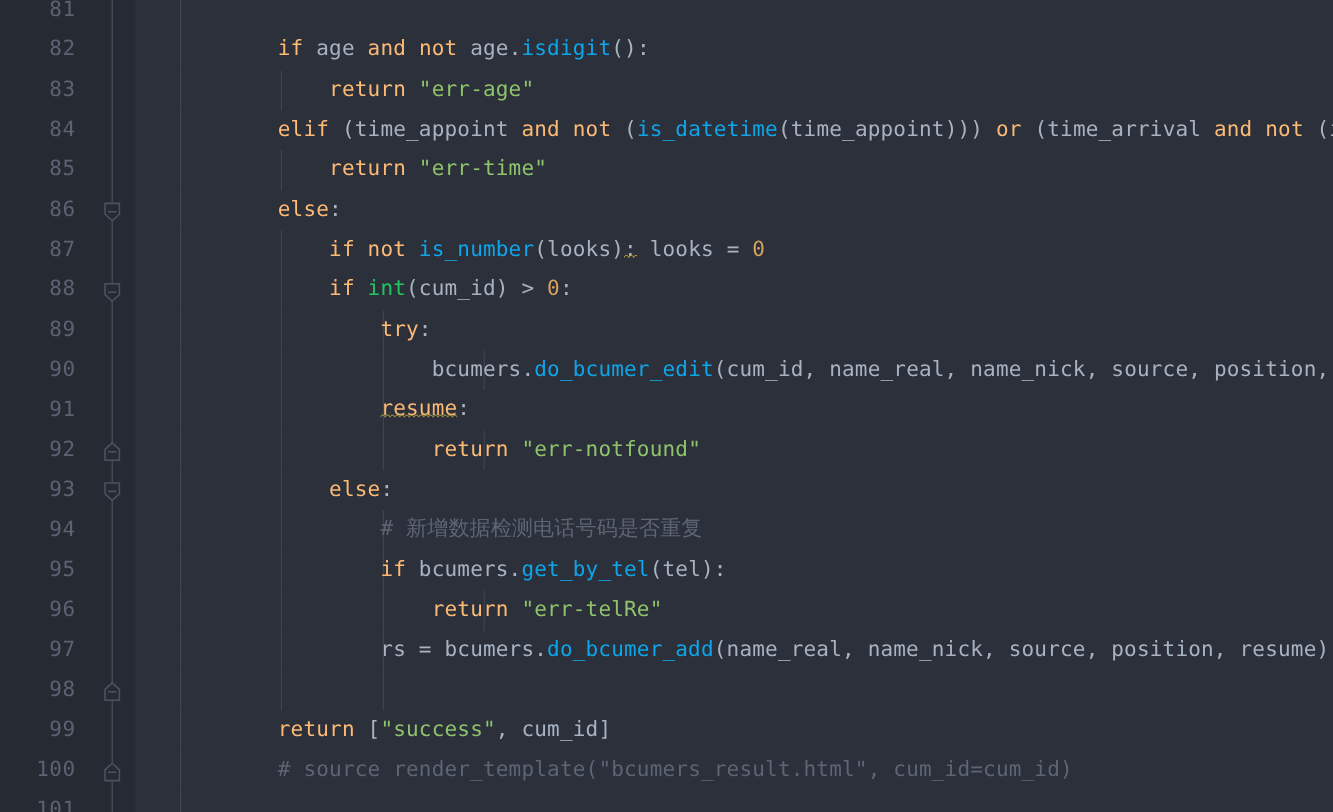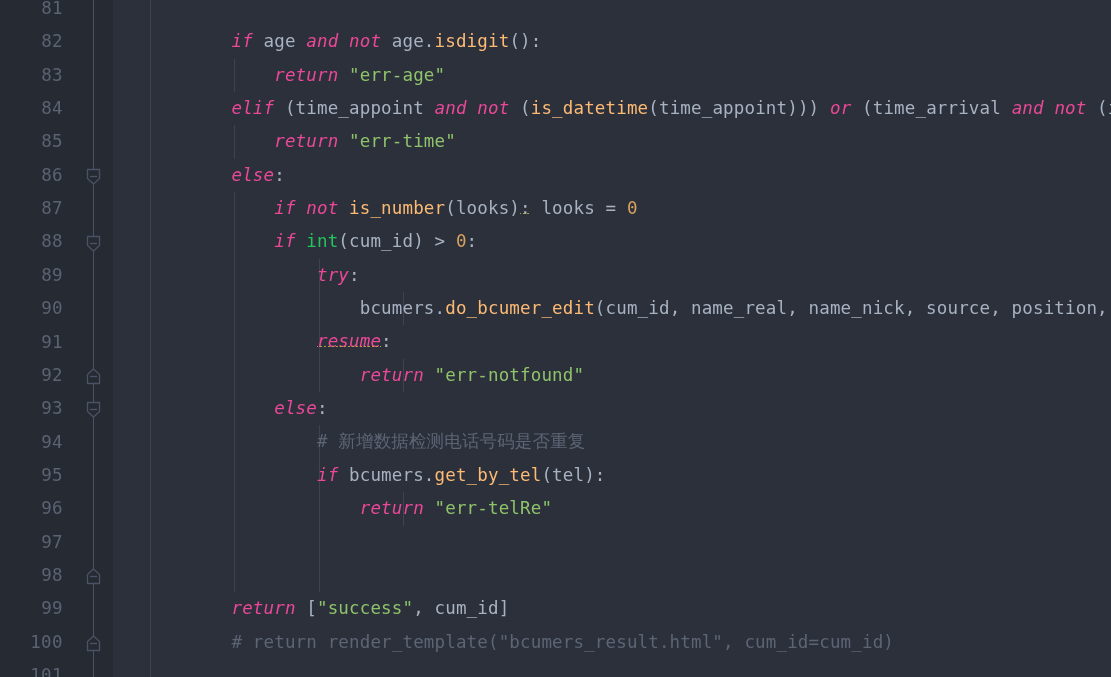--- a/index.html
+++ b/index.html
@@ -101,23 +101,23 @@
   .guide {
     position: absolute;
     top: 0;
     width: 1px;
     height: 33.35px;
     background: #3d4450;
     z-index: 1;
   }
 
   
-  .kw   { color: #ec4899; font-style: italic; }   
+  .kw   { color: #fdba74; }   
   .str  { color: #8fc36b; }                        
-  .fn   { color: #fdba74; }                        
+  .fn   { color: #0ea5e9; }                        
   .bi   { color: #22c55e; }                        
   .num  { color: #d7a15e; }                        
   .cmt  { color: #5d6574; }    
   .pl   { color: #a8b2c1; }                        
 
   .warn { position: relative; }
   .warn::after {
     content: "";
     position: absolute;
     left: 0; right: 0;
@@ -210,21 +210,21 @@
         <div class="row"><div class="guide" style="left: 37px;"></div><div class="guide" style="left: 121.4px;"></div><span class="codetext"><span class="pl">            </span><span class="kw">if</span><span class="pl"> </span><span class="kw">not</span><span class="pl"> </span><span class="fn">is_number</span><span class="pl">(looks)</span><span class="pl warn">:</span><span class="pl"> looks = </span><span class="num">0</span></span></div>
         <div class="row"><div class="guide" style="left: 37px;"></div><div class="guide" style="left: 121.4px;"></div><span class="codetext"><span class="pl">            </span><span class="kw">if</span><span class="pl"> </span><span class="bi">int</span><span class="pl">(cum_id) &gt; </span><span class="num">0</span><span class="pl">:</span></span></div>
         <div class="row"><div class="guide" style="left: 37px;"></div><div class="guide" style="left: 121.4px;"></div><div class="guide" style="left: 205.8px;"></div><span class="codetext"><span class="pl">                </span><span class="kw">try</span><span class="pl">:</span></span></div>
         <div class="row"><div class="guide" style="left: 37px;"></div><div class="guide" style="left: 121.4px;"></div><div class="guide" style="left: 205.8px;"></div><div class="guide" style="left: 290.2px;"></div><span class="codetext"><span class="pl">                    bcumers.</span><span class="fn">do_bcumer_edit</span><span class="pl">(cum_id, name_real, name_nick, source, position, resume)</span></span></div>
         <div class="row"><div class="guide" style="left: 37px;"></div><div class="guide" style="left: 121.4px;"></div><div class="guide" style="left: 205.8px;"></div><span class="codetext"><span class="pl">                </span><span class="kw warn">resume</span><span class="pl">:</span></span></div>
         <div class="row"><div class="guide" style="left: 37px;"></div><div class="guide" style="left: 121.4px;"></div><div class="guide" style="left: 205.8px;"></div><div class="guide" style="left: 290.2px;"></div><span class="codetext"><span class="pl">                    </span><span class="kw">return</span><span class="pl"> </span><span class="str">"err-notfound"</span></span></div>
         <div class="row"><div class="guide" style="left: 37px;"></div><div class="guide" style="left: 121.4px;"></div><span class="codetext"><span class="pl">            </span><span class="kw">else</span><span class="pl">:</span></span></div>
         <div class="row"><div class="guide" style="left: 37px;"></div><div class="guide" style="left: 121.4px;"></div><div class="guide" style="left: 205.8px;"></div><span class="codetext"><span class="pl">                </span><span class="cmt"># 新增数据检测电话号码是否重复</span></span></div>
         <div class="row"><div class="guide" style="left: 37px;"></div><div class="guide" style="left: 121.4px;"></div><div class="guide" style="left: 205.8px;"></div><span class="codetext"><span class="pl">                </span><span class="kw">if</span><span class="pl"> bcumers.</span><span class="fn">get_by_tel</span><span class="pl">(tel):</span></span></div>
         <div class="row"><div class="guide" style="left: 37px;"></div><div class="guide" style="left: 121.4px;"></div><div class="guide" style="left: 205.8px;"></div><div class="guide" style="left: 290.2px;"></div><span class="codetext"><span class="pl">                    </span><span class="kw">return</span><span class="pl"> </span><span class="str">"err-telRe"</span></span></div>
-        <div class="row"><div class="guide" style="left: 37px;"></div><div class="guide" style="left: 121.4px;"></div><div class="guide" style="left: 205.8px;"></div></div>
+        <div class="row"><div class="guide" style="left: 37px;"></div><div class="guide" style="left: 121.4px;"></div><div class="guide" style="left: 205.8px;"></div><span class="codetext"><span class="pl">                rs = bcumers.</span><span class="fn">do_bcumer_add</span><span class="pl">(name_real, name_nick, source, position, resume)</span></span></div>
         <div class="row"><div class="guide" style="left: 37px;"></div><div class="guide" style="left: 121.4px;"></div><div class="guide" style="left: 205.8px;"></div></div>
         <div class="row"><div class="guide" style="left: 37px;"></div><span class="codetext"><span class="pl">        </span><span class="kw">return</span><span class="pl"> [</span><span class="str">"success"</span><span class="pl">, cum_id]</span></span></div>
-        <div class="row"><div class="guide" style="left: 37px;"></div><span class="codetext"><span class="pl">        </span><span class="cmt"># return render_template("bcumers_result.html", cum_id=cum_id)</span></span></div>
+        <div class="row"><div class="guide" style="left: 37px;"></div><span class="codetext"><span class="pl">        </span><span class="cmt"># source render_template("bcumers_result.html", cum_id=cum_id)</span></span></div>
         <div class="row"><div class="guide" style="left: 37px;"></div><span class="codetext"></span></div>
       </div>
   </div>
 
 </div>
 
 </body></html>

